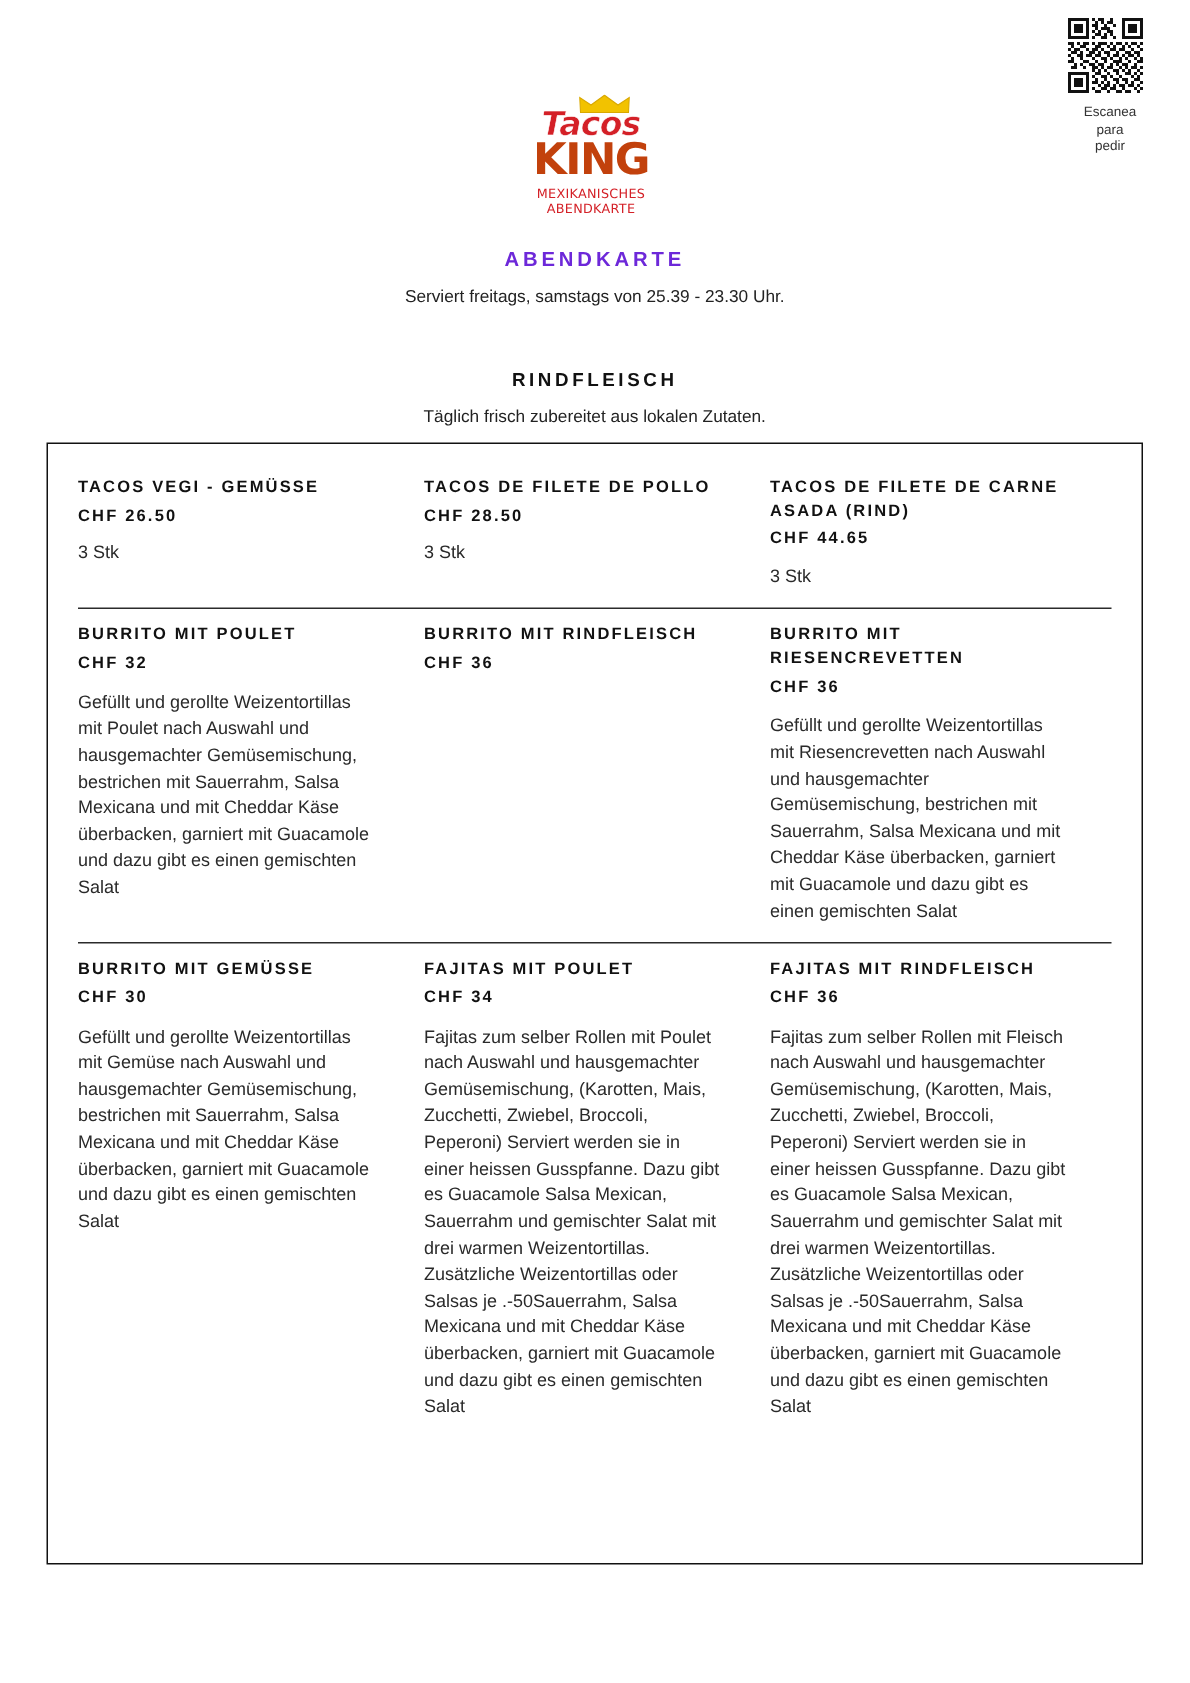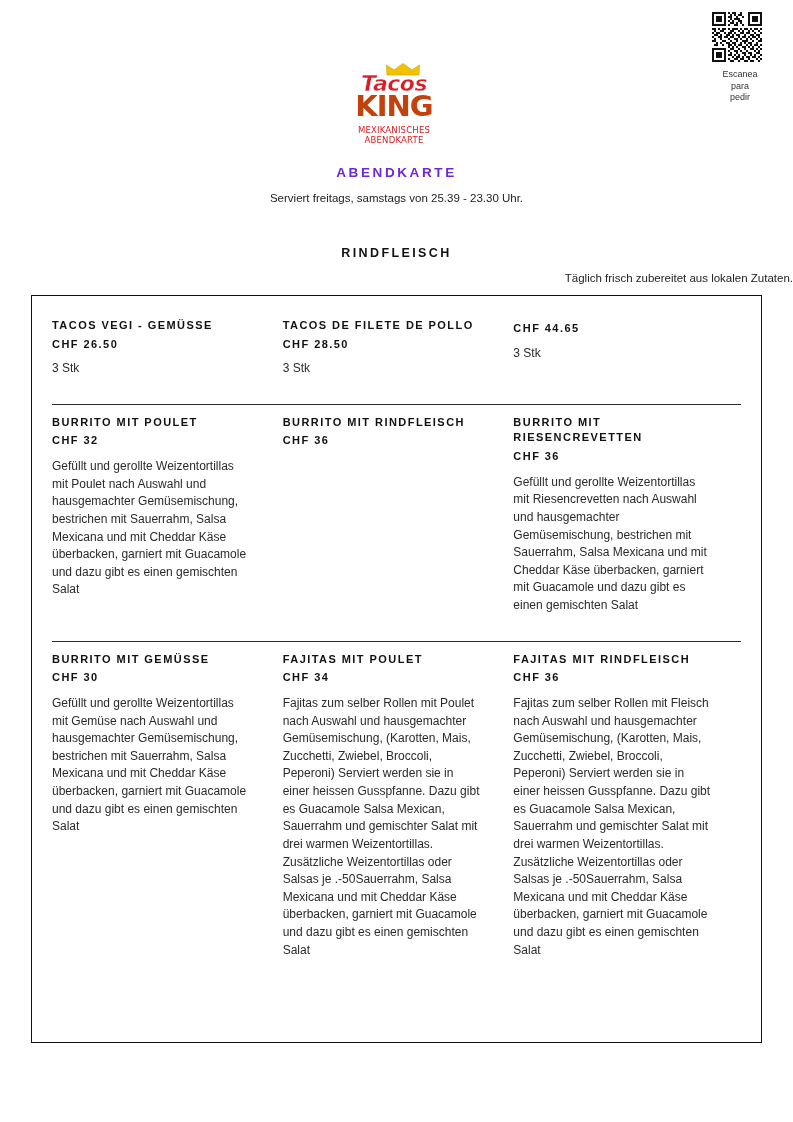--- a/index.html
+++ b/index.html
@@ -114,42 +114,42 @@
     font-size: 12.5px;
     font-weight: bold;
     letter-spacing: 2.4px;
     color: #111111;
     margin: 0;
   }
   .section-subtitle {
     font-size: 11.5px;
     color: #222222;
     margin: 12px 0 0 0;
-    text-align: right;
   }
 
   
   .menu-frame {
     position: absolute;
     left: 31px;
     top: 295px;
     width: 731px;
     height: 748px;
     border: 1.3px solid #111111;
     box-sizing: border-box;
     padding: 22px 20px 0 20px;
   }
   .menu-row {
     display: flex;
     gap: 3px;
+    justify-content: flex-end;
   }
   .menu-row + .menu-row {
     border-top: 1.6px solid #2b2b2b;
     padding-top: 10px;
-    margin-top: 26px;
+    margin-top: 12px;
   }
   .menu-col {
     width: 33.33%;
     box-sizing: border-box;
     padding-right: 30px;
   }
   .dish-name {
     font-size: 11px;
     font-weight: bold;
     letter-spacing: 1.45px;
@@ -380,20 +380,21 @@
       <div class="dish-name">TACOS VEGI - GEMÜSSE</div>
       <div class="dish-price">CHF 26.50</div>
       <div class="dish-desc">3 Stk</div>
     </div>
     <div class="menu-col">
       <div class="dish-name">TACOS DE FILETE DE POLLO</div>
       <div class="dish-price">CHF 28.50</div>
       <div class="dish-desc">3 Stk</div>
     </div>
     <div class="menu-col">
+      <div class="dish-name">TACOS DE FILETE DE CARNE ASADA (RIND)</div>
       <div class="dish-price">CHF 44.65</div>
       <div class="dish-desc">3 Stk</div>
     </div>
   </div>
 
   <div class="menu-row row-2">
     <div class="menu-col">
       <div class="dish-name">BURRITO MIT POULET</div>
       <div class="dish-price">CHF 32</div>
       <div class="dish-desc">Gefüllt und gerollte Weizentortillas mit Poulet nach Auswahl und hausgemachter Gemüsemischung, bestrichen mit Sauerrahm, Salsa Mexicana und mit Cheddar Käse überbacken, garniert mit Guacamole und dazu gibt es einen gemischten Salat</div>

